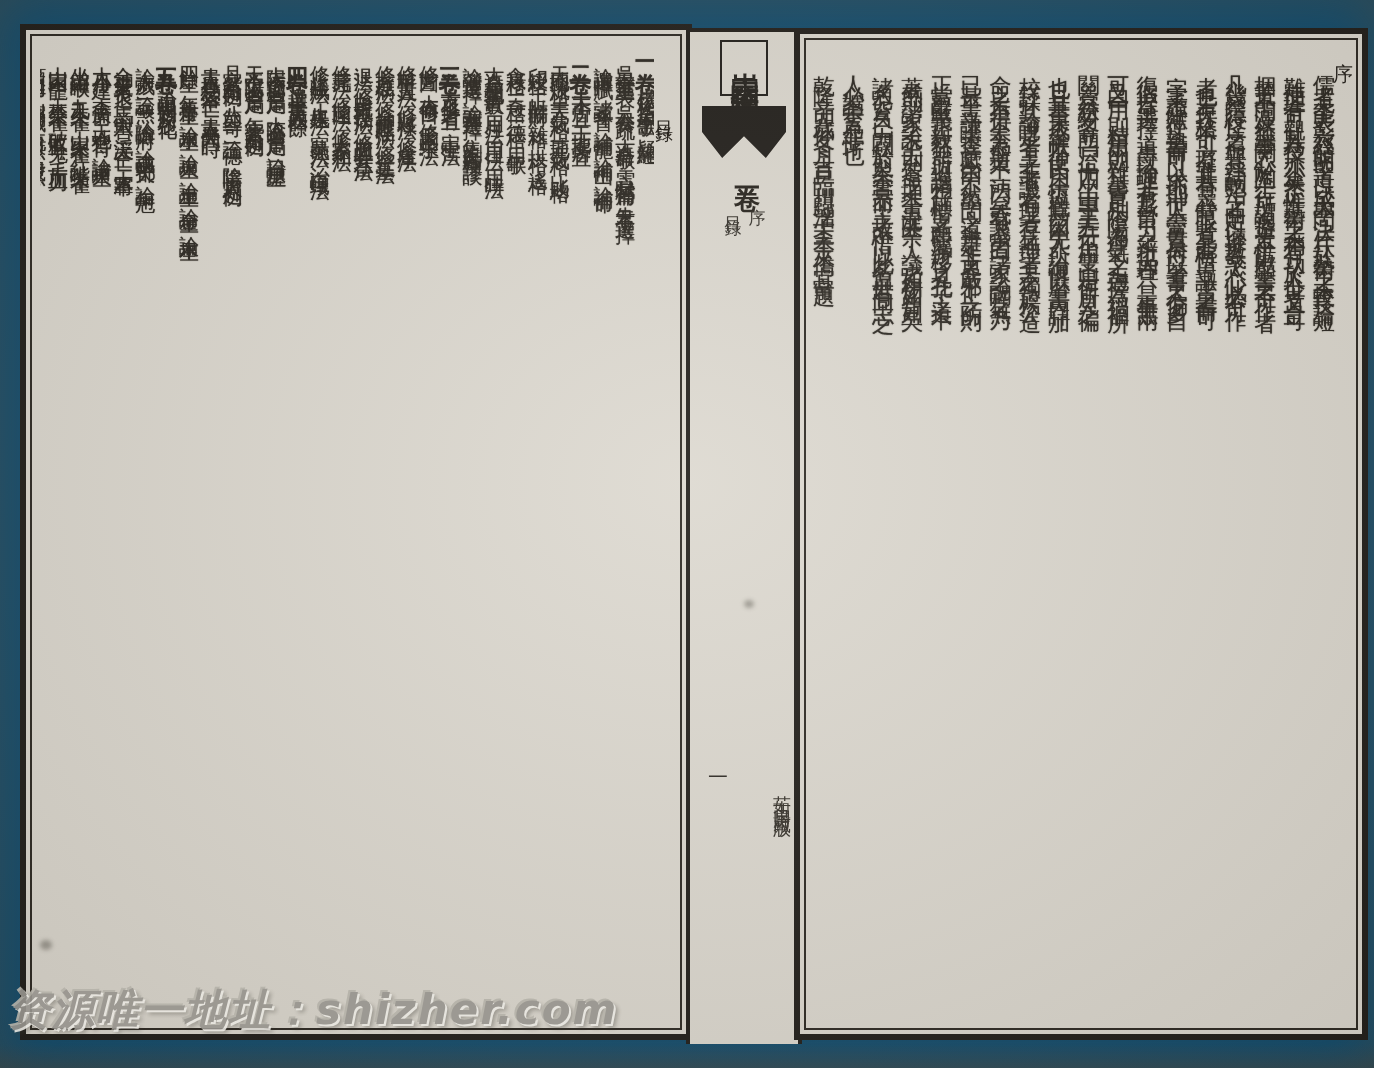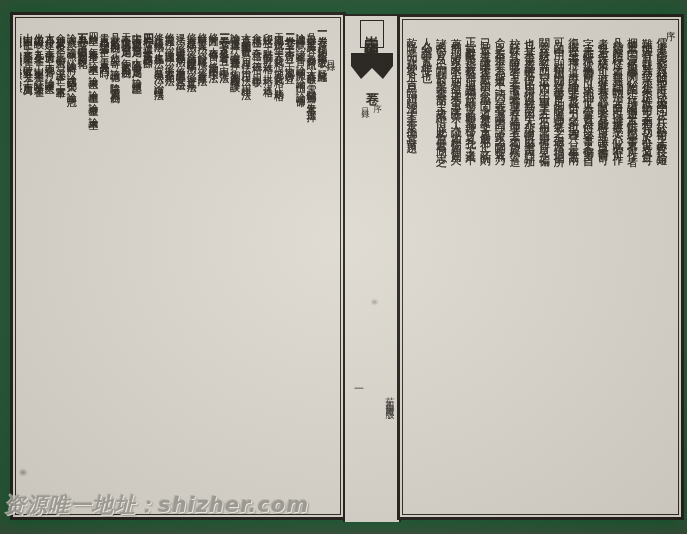--- a/index.html
+++ b/index.html
@@ -1,18 +1,18 @@
 <!DOCTYPE html>
 <html><head>
 <meta charset="utf-8">
 <style>
   html,body{margin:0;padding:0;}
   body{width:687px;height:534px;overflow:hidden;background:#b9b6ad;
        font-family:"DejaVu Sans",sans-serif;}
-  .scan{position:relative;width:687px;height:534px;background:#14532d;
+  .scan{position:relative;width:687px;height:534px;background:#0c4a6e;
         box-shadow:inset 0 0 26px rgba(80,75,64,.5);}
   .scan::after{content:"";position:absolute;inset:0;pointer-events:none;
         background:radial-gradient(ellipse at 50% 45%, rgba(255,255,255,.10), rgba(60,55,45,.12));}
   .page{position:absolute;background:#dcd8cf;border:3px solid #1e1b17;}
   .page::before{content:"";position:absolute;inset:2px;border:1px solid #2a2620;pointer-events:none;}
   .page-left{left:10px;top:12px;width:330px;height:502px;}
   .page-right{left:397px;top:14px;width:281px;height:500px;}
   .spine{position:absolute;left:343px;top:14px;width:54px;height:506px;background:#dcd8cf;
          border-left:2px solid #1e1b17;border-right:2px solid #1e1b17;border-top:2px solid #1e1b17;
          display:flex;flex-direction:column;align-items:center;}

